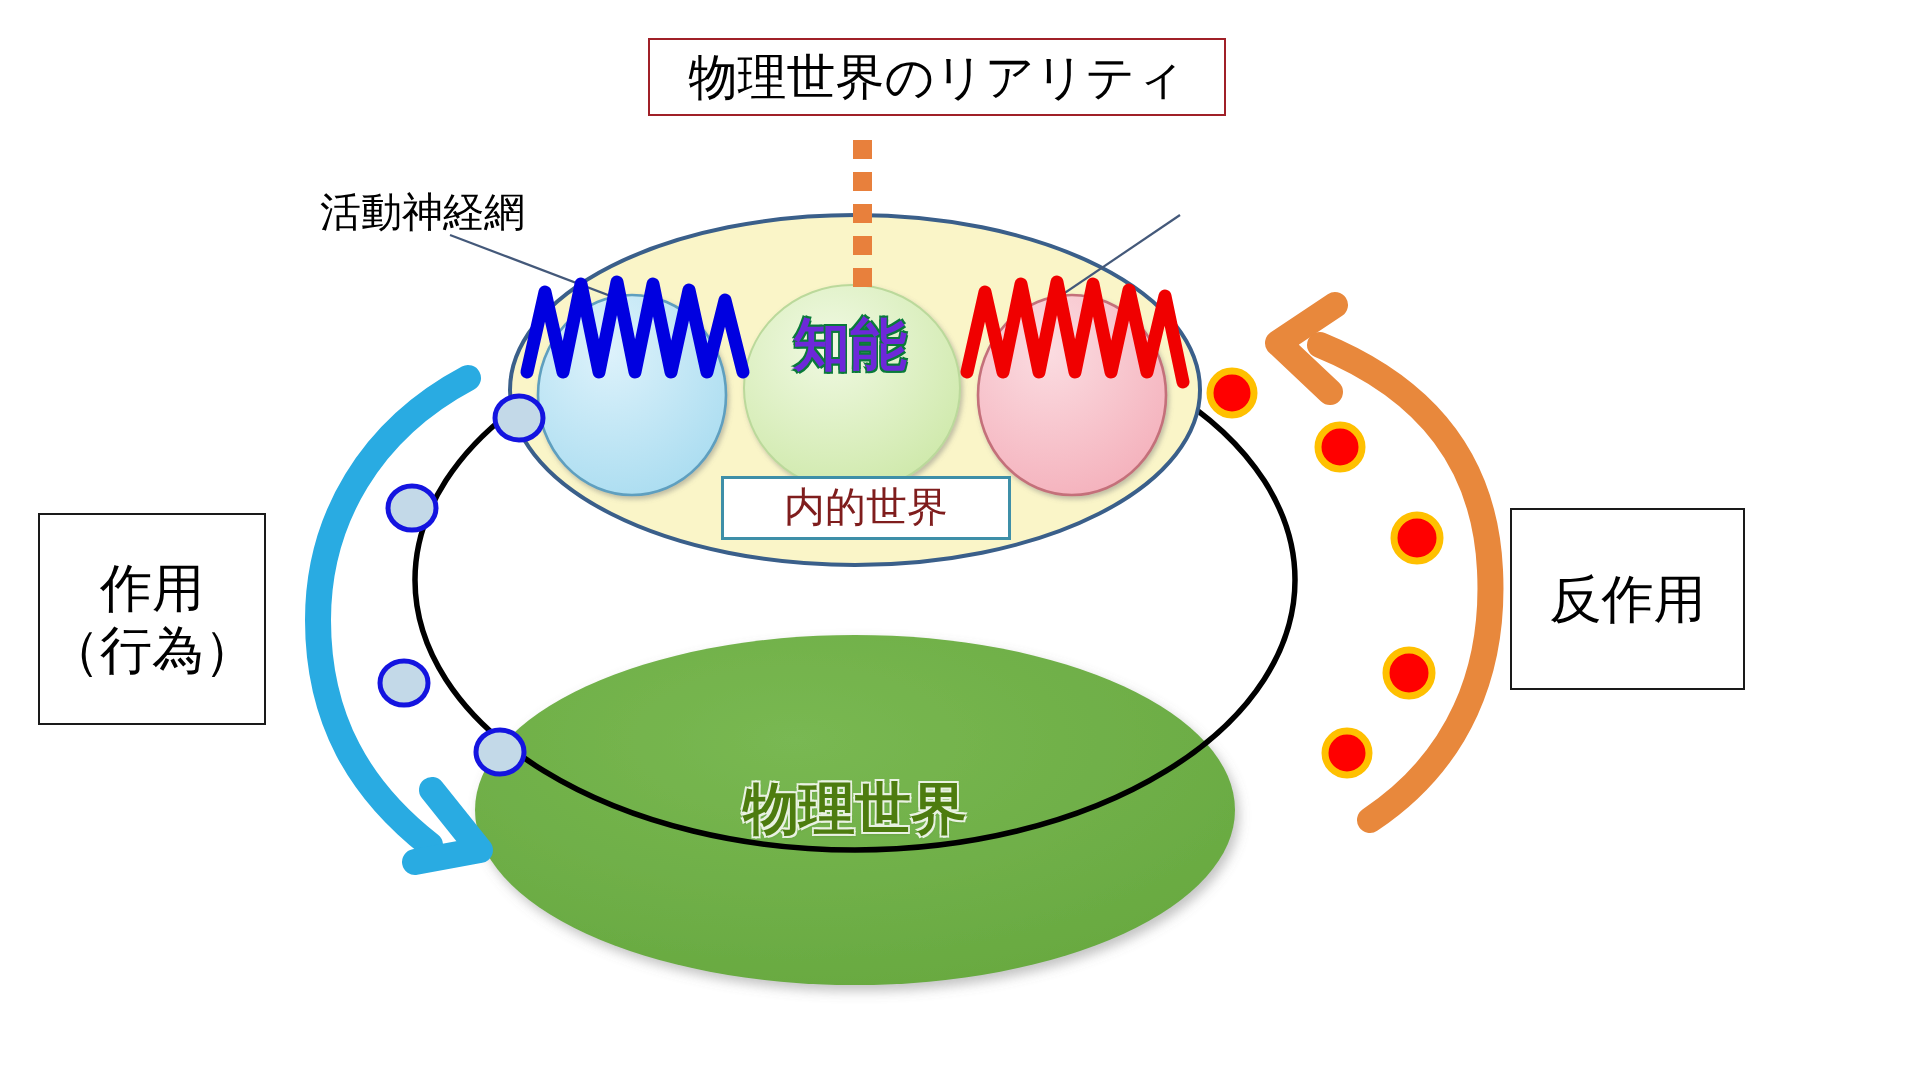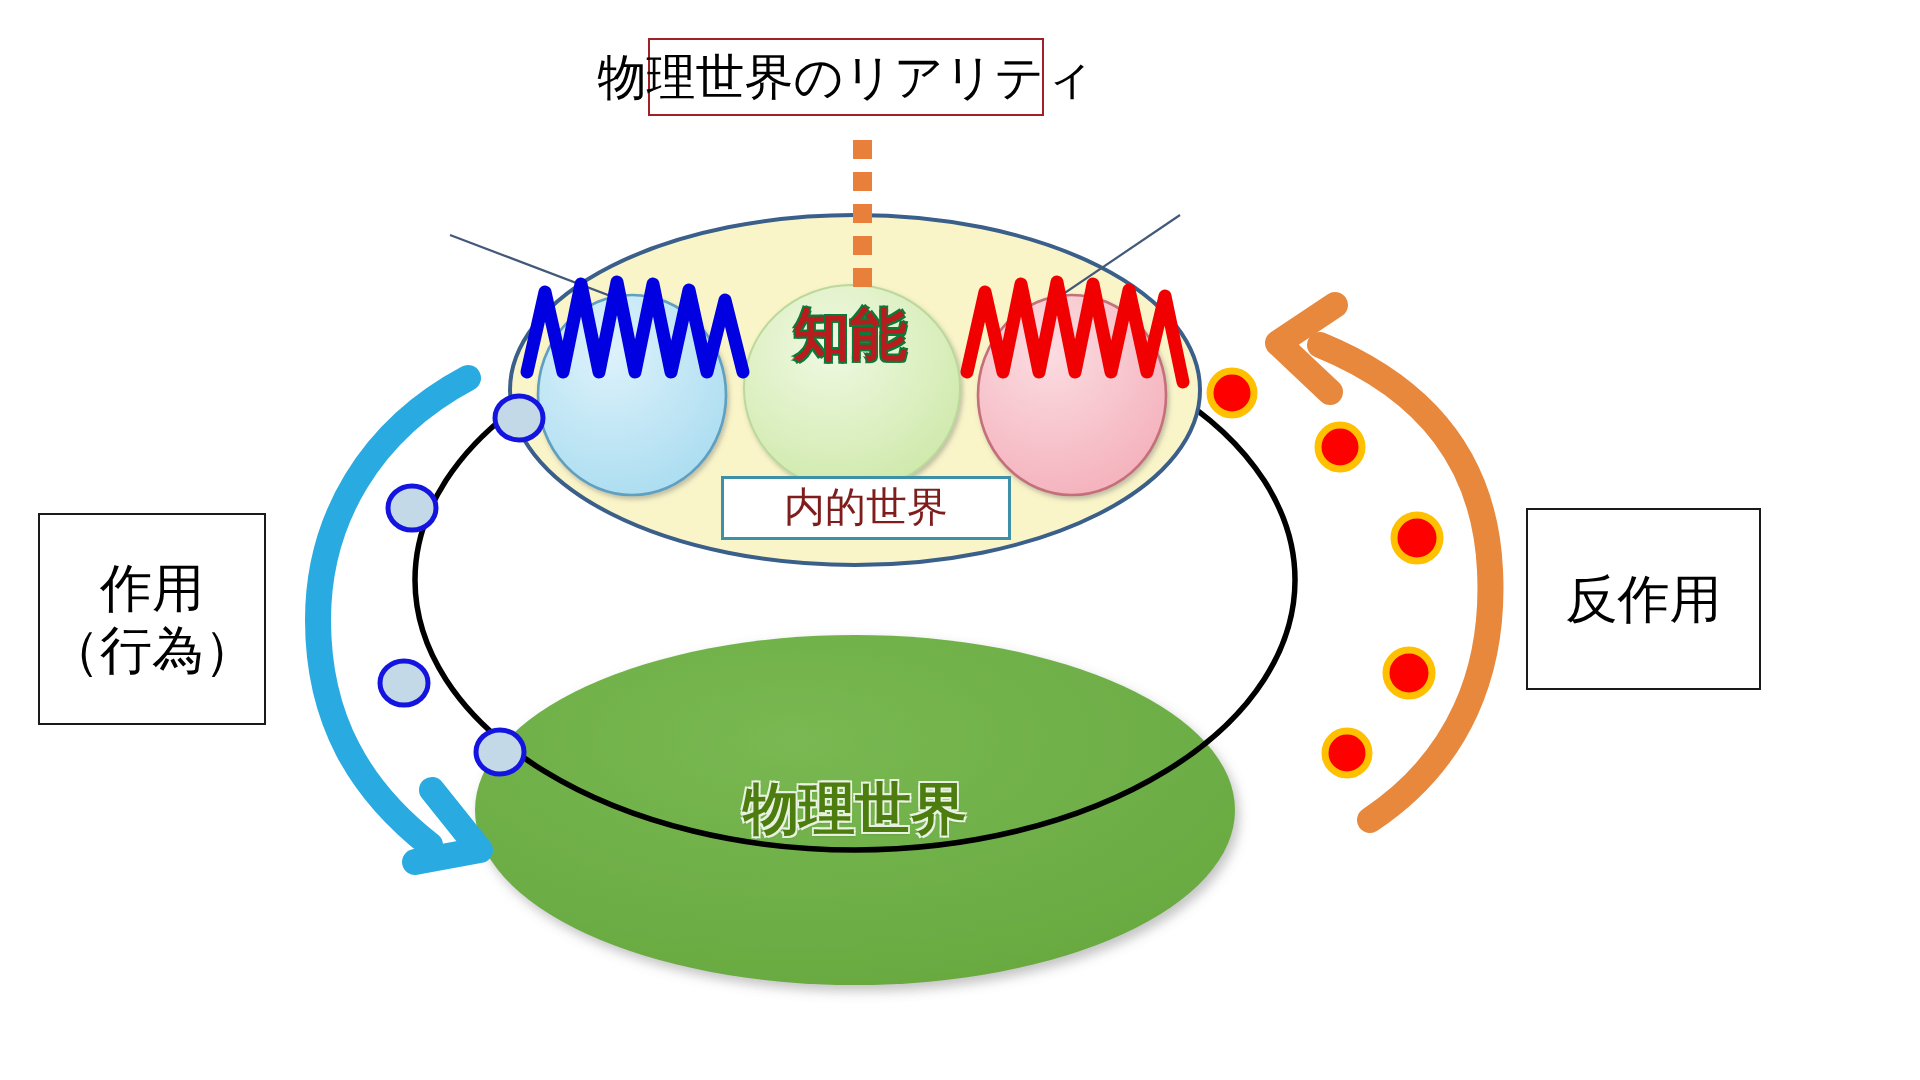--- a/index.html
+++ b/index.html
@@ -6,46 +6,46 @@
   body{width:1920px;height:1080px;overflow:hidden;
        font-family:"Liberation Sans","DejaVu Sans",sans-serif;}
   #stage{position:relative;width:1920px;height:1080px;background:#fff;}
   #svgroot{position:absolute;left:0;top:0;width:1920px;height:1080px;}
 
   .lbl{position:absolute;box-sizing:border-box;display:flex;
        flex-direction:column;align-items:center;justify-content:center;
        background:#ffffff;color:#000;line-height:1.12;white-space:nowrap;}
 
   
-  #title-box{left:648px;top:38px;width:396px;height:78px;
+  #title-box{left:648px;top:38px;width:578px;height:78px;
              border:2.5px solid #A02028;font-size:49px;}
 
   
   #inner-world-box{left:721px;top:476px;width:290px;height:64px;
                    border:3px solid #3E8FA8;font-size:41px;}
   #inner-world-box .t{color:#7f1d1d;
       text-shadow:0 0 0.5px #fff, 1px 0 0 #fff, -1px 0 0 #fff;}
 
   
   #action-box{left:38px;top:513px;width:228px;height:212px;
               border:2px solid #1a1a1a;font-size:52px;}
   #reaction-box{left:1510px;top:508px;width:235px;height:182px;
-                border:2px solid #1a1a1a;font-size:52px;margin-left:16px;}
+                border:2px solid #1a1a1a;font-size:52px;}
   .lbl .t2{margin-top:4px;}
 
   
   .anno{position:absolute;font-size:41px;color:#000;white-space:nowrap;}
   #anno-motor{left:320px;top:185px;}
   #anno-sensory{left:1120px;top:162px;}
 
   
   .shape-text{position:absolute;white-space:nowrap;
               display:flex;align-items:center;justify-content:center;}
-  #intelligence-text{left:760px;top:300px;width:180px;height:70px;
-        font-size:57px;font-weight:bold;color:#b91c1c;
+  #intelligence-text{left:760px;top:310px;width:180px;height:70px;
+        font-size:57px;font-weight:bold;color:#6d28d9;
         text-shadow:
           -1.6px -1.6px 0 #0a7a3a, 1.6px -1.6px 0 #0a7a3a,
           -1.6px  1.6px 0 #0a7a3a, 1.6px  1.6px 0 #0a7a3a;}
   #physical-world-text{left:690px;top:770px;width:330px;height:80px;
         font-size:56px;font-weight:bold;color:#4d7c0f;
         text-shadow:
           -1.8px -1.8px 0 #e9f2e2, 1.8px -1.8px 0 #e9f2e2,
           -1.8px  1.8px 0 #e9f2e2, 1.8px  1.8px 0 #e9f2e2,
            0 2px 3px rgba(60,90,40,.35);}
 </style>
@@ -146,20 +146,21 @@
       <rect x="853" y="204" width="19" height="19" fill="#E8803C"></rect>
       <rect x="853" y="236" width="19" height="19" fill="#E8803C"></rect>
       <rect x="853" y="268" width="19" height="19" fill="#E8803C"></rect>
     </g>
   </svg>
 
   <div class="lbl" id="title-box">
     <span class="t">物理世界のリアリティ</span>
   </div>
 
+  <div class="anno" id="anno-motor">活動神経網</div>
 
 
   <div class="shape-text" id="intelligence-text">知能</div>
 
   <div class="lbl" id="inner-world-box">
     <span class="t">内的世界</span>
   </div>
 
   <div class="shape-text" id="physical-world-text">物理世界</div>
 

